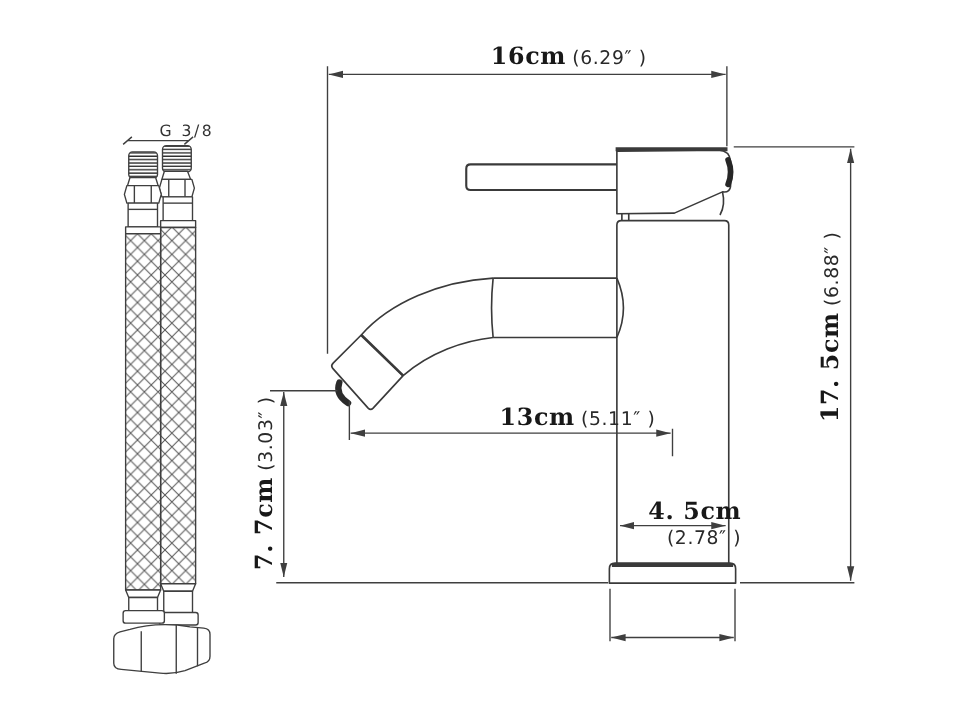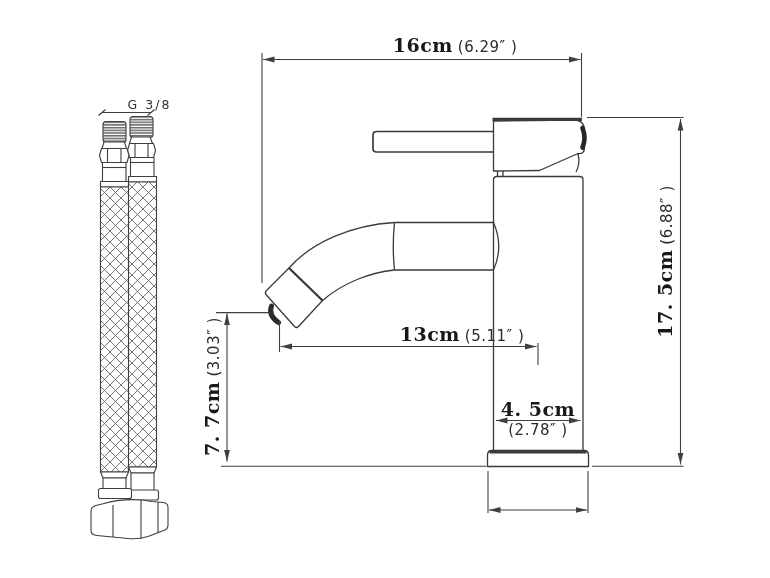--- a/index.html
+++ b/index.html
@@ -10,21 +10,21 @@
   #stage svg{position:absolute;left:0;top:0;}
   .lbl{position:absolute;white-space:nowrap;text-align:center;line-height:1;}
   .cm{
     font-family:"DejaVu Serif","Liberation Serif",serif;
     font-weight:bold;font-size:19px;color:#181818;letter-spacing:.5px;
   }
   .in{
     font-family:"DejaVu Sans","Liberation Sans",sans-serif;
     font-weight:400;font-size:15px;color:#2a2a2a;margin-left:5px;letter-spacing:.5px;
   }
-  .stack{width:110px;}
+  .stack{width:110px;text-align:right;}
   .stack .in{margin-left:0;display:block;margin-top:4px;}
   .rot{transform:rotate(-90deg);transform-origin:center center;}
   .g38{
     font-family:"DejaVu Sans","Liberation Sans",sans-serif;
     font-size:12.5px;color:#333;letter-spacing:2px;font-weight:500;
   }
 </style>
 </head>
 <body>
 

